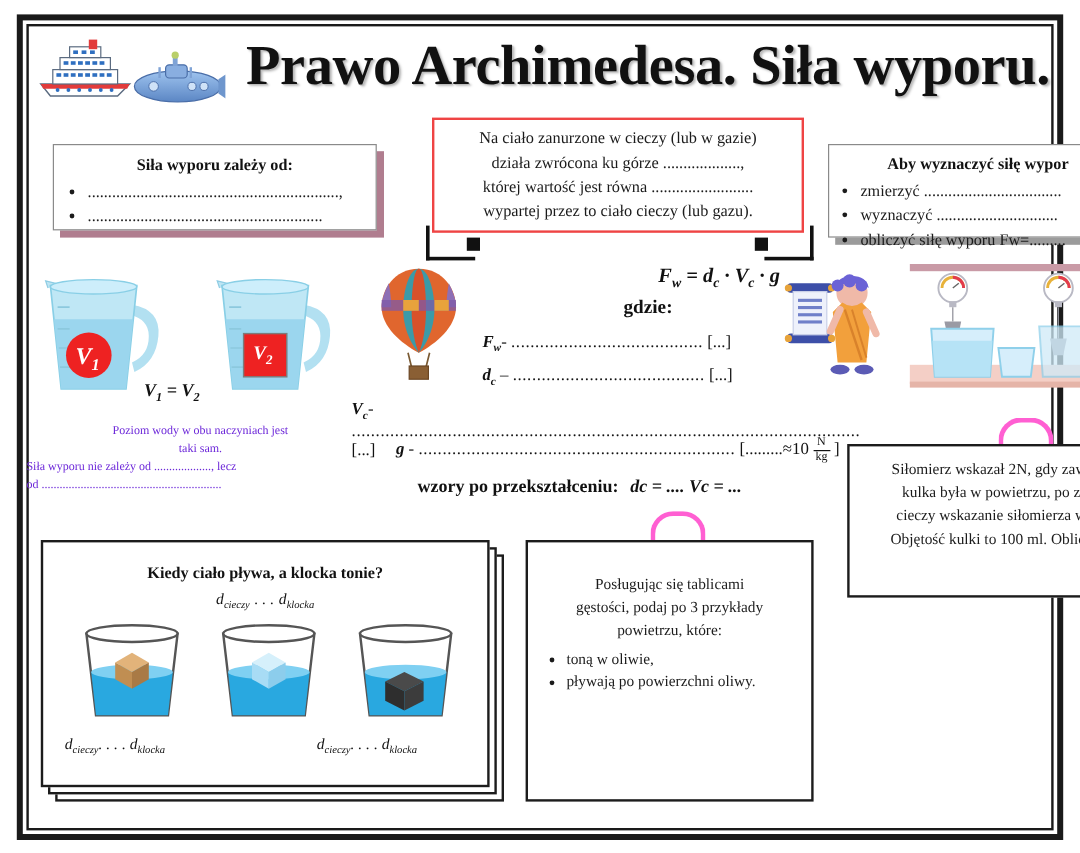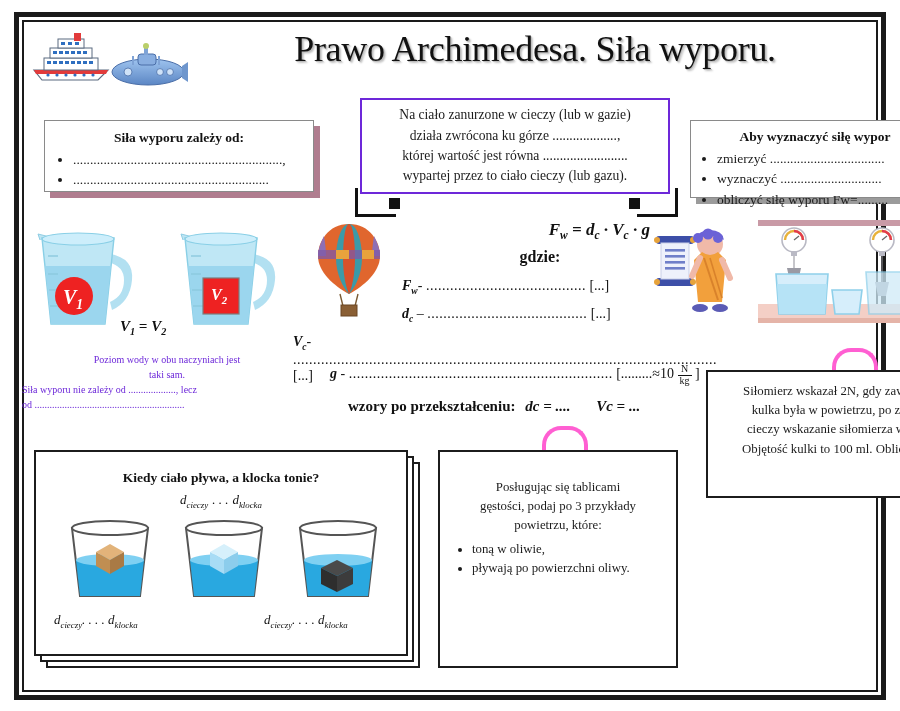--- a/index.html
+++ b/index.html
@@ -14,40 +14,40 @@
   }
   .page-frame:before{
     content:"";position:absolute;left:3px;top:3px;right:3px;bottom:3px;
     border:2px solid #1a1a1a;pointer-events:none;
   }
   .canvas{position:absolute;left:0;top:0;width:900px;height:711px;}
 
   
   .title{
     position:absolute;left:195px;top:28px;width:680px;
-    font-size:36px;font-weight:normal;color:#111;
-    letter-spacing:-.3px;text-align:center;
+    font-size:47px;font-weight:bold;color:#111;
+    letter-spacing:-.3px;text-align:right;
     text-shadow:1px 1px 0 #bdbdbd, 2px 2px 2px rgba(0,0,0,.25);
     font-family:"Liberation Serif", serif;
   }
 
   
   .box{position:absolute;background:#fff;box-sizing:border-box;}
   .box-grey{border:1px solid #8a8a8a;box-shadow:6px 6px 0 0 #9b9b9b;}
   .box-pinkshadow{border:1px solid #8a8a8a;box-shadow:6px 6px 0 0 #b07d8f;}
   .box-black{border:2px solid #1c1c1c;}
   .box-title{font-weight:bold;text-align:center;font-size:13.5px;color:#121212;}
   ul.bul{margin:4px 0 0 0;padding-left:16px;}
   ul.bul li{font-size:13.5px;color:#1b1b1b;line-height:1.5;list-style:disc;}
   .dots{letter-spacing:.5px;}
 
   
   .defbox{
     position:absolute;left:360px;top:98px;width:310px;height:96px;
-    border:2px solid #6d28d9;background:#fff;box-sizing:border-box;
+    border:2px solid #ef4444;background:#fff;box-sizing:border-box;
     display:flex;align-items:center;justify-content:center;
   }
   .defbox .inner{padding:2px 8px;text-align:center;font-size:13.6px;line-height:1.5;color:#1b1b1b;}
   .bracketL,.bracketR{position:absolute;width:38px;height:26px;}
   .bracketL{left:355px;top:188px;border-left:3px solid #111;border-bottom:3px solid #111;}
   .bracketR{left:637px;top:188px;border-right:3px solid #111;border-bottom:3px solid #111;}
   .sq{position:absolute;width:11px;height:11px;background:#111;}
 
   
   .fml{position:absolute;color:#111;}
@@ -263,21 +263,21 @@
   </div>
   <div class="fml f-row f-g">
     <span class="var">g</span><span> - </span><span class="dots">..................................................................</span>
     <span>[.........≈10
       <span class="frac"><span class="num">N</span><span class="den">kg</span></span> ]</span>
   </div>
 
   <div class="fml f-trans">
     <span>wzory po przekształceniu:</span>
     <span class="var" style="margin-left:6px;">dc =  ....</span>
-    <span class="var" style="margin-left:22px;">Vc = ...</span>
+    <span class="var" style="">Vc = ...</span>
   </div>
 
   <div style="position:absolute;left:652px;top:232px;">
     <svg width="46" height="58" viewBox="0 0 46 58">
       <rect x="4" y="4" width="38" height="8" rx="3" fill="#3d4fa8"></rect>
       <rect x="4" y="46" width="38" height="8" rx="3" fill="#3d4fa8"></rect>
       <rect x="9" y="11" width="28" height="36" fill="#eef1fb" stroke="#c9cfe8"></rect>
       <g fill="#6f7fc9">
         <rect x="13" y="17" width="20" height="2.6"></rect>
           <rect x="13" y="23" width="20" height="2.6"></rect>

